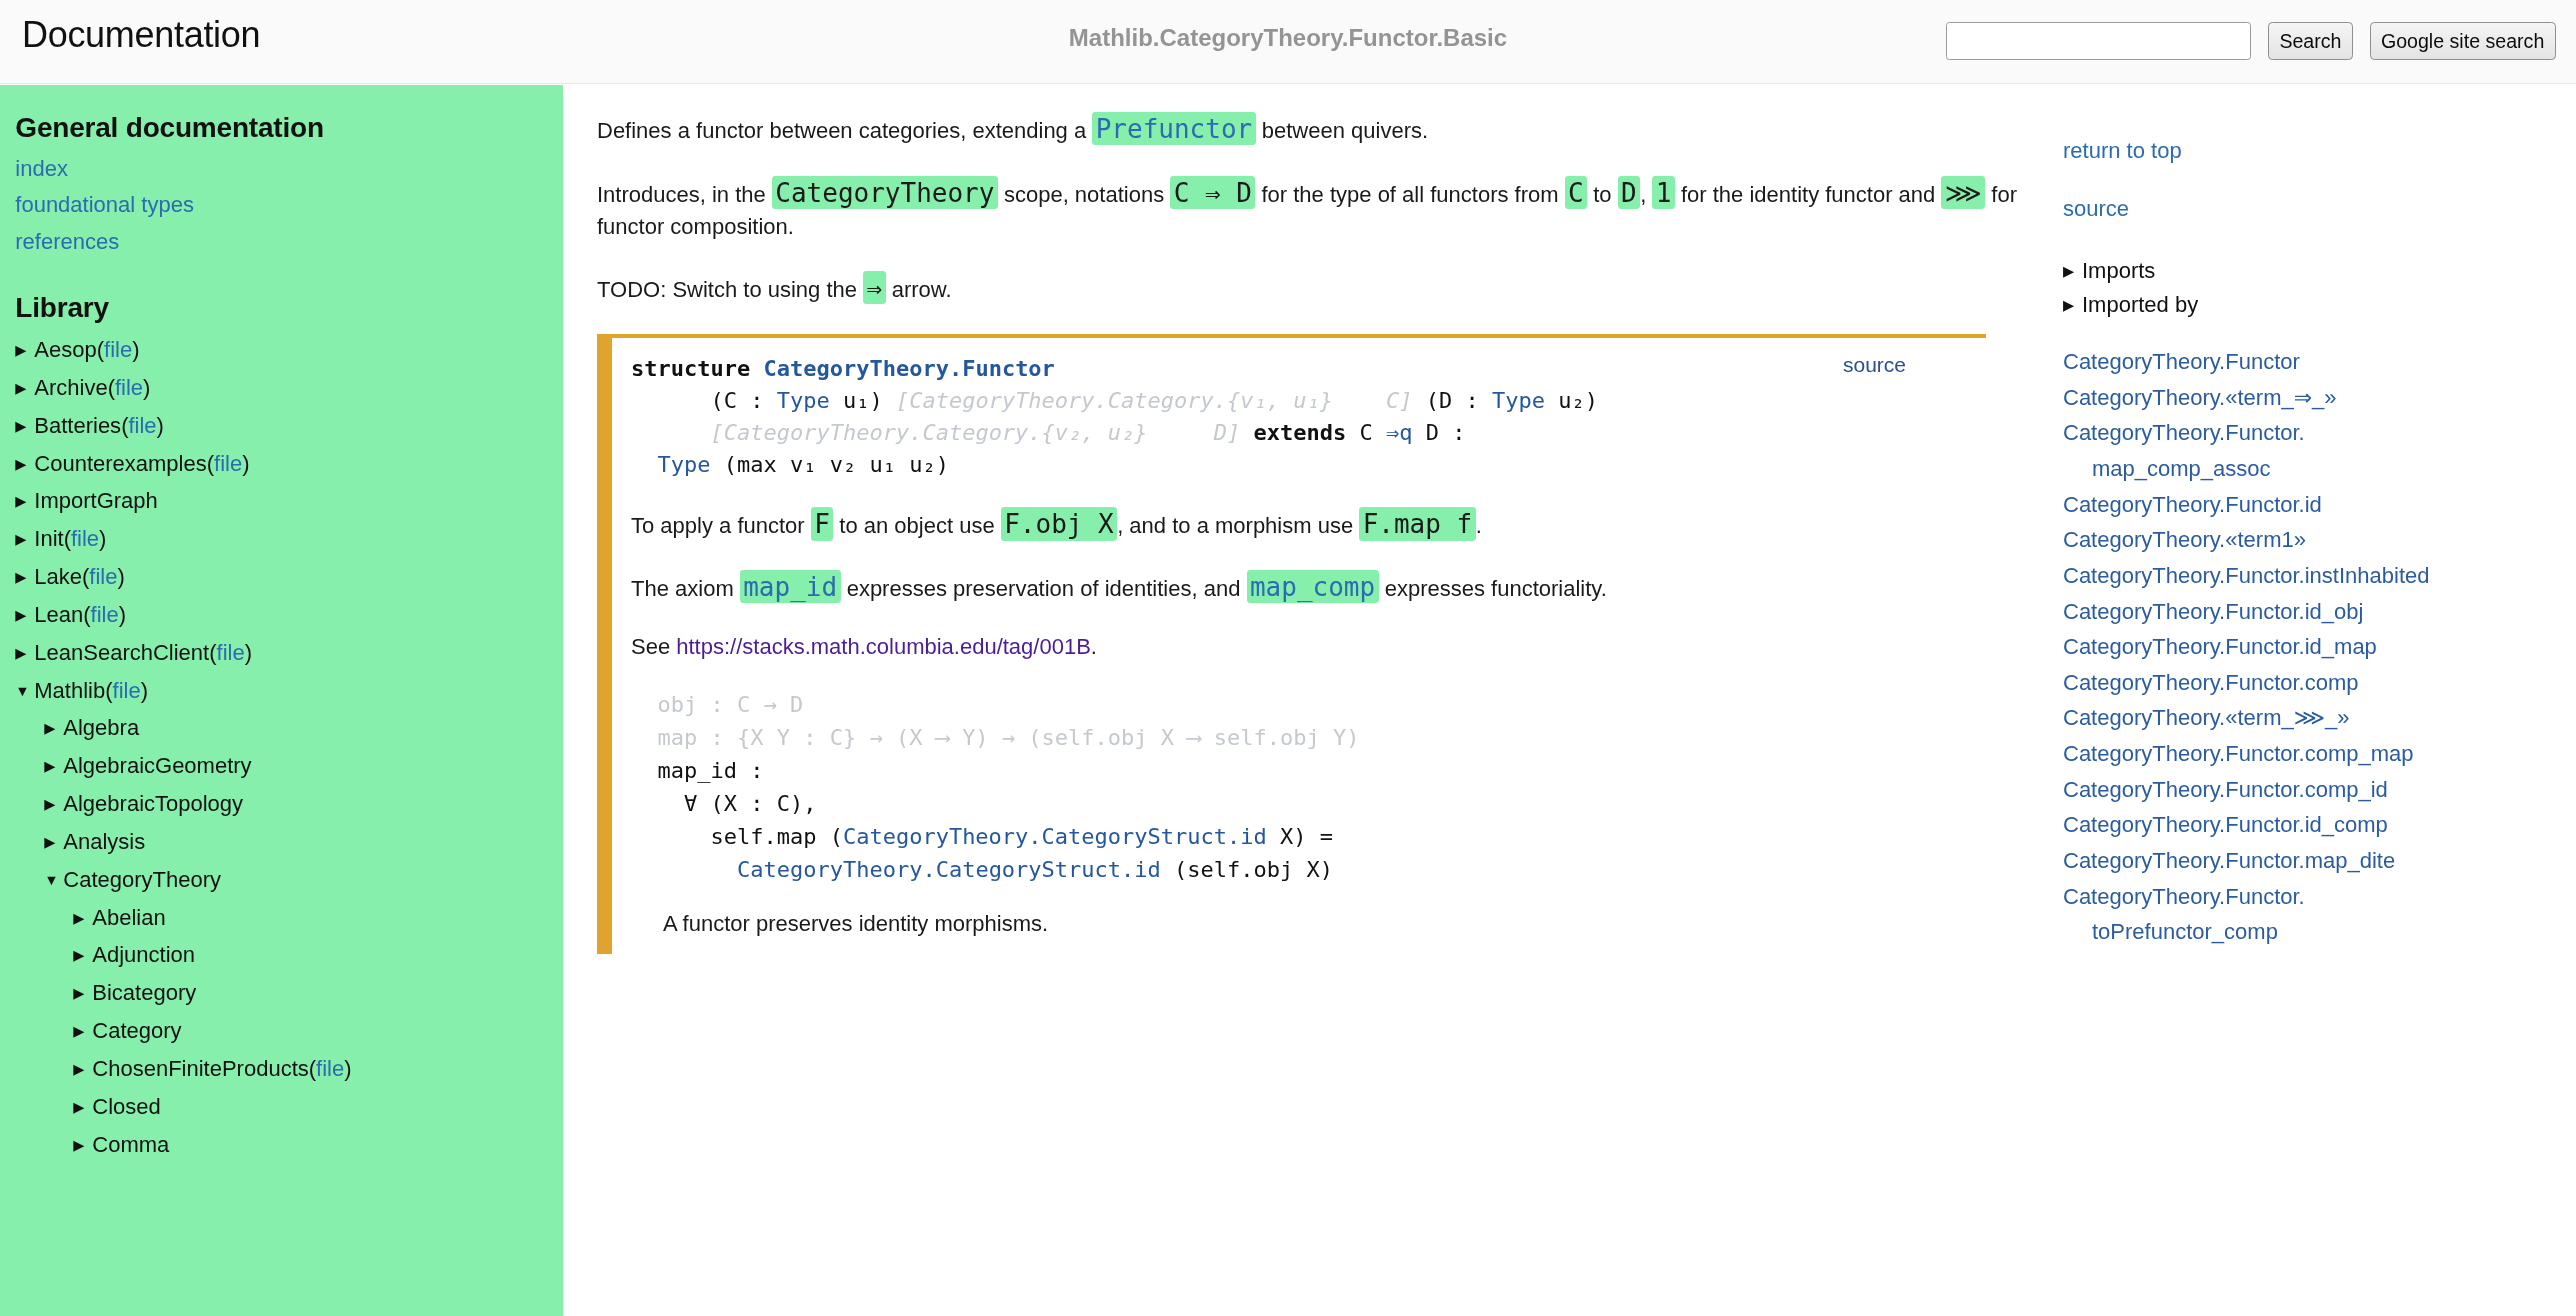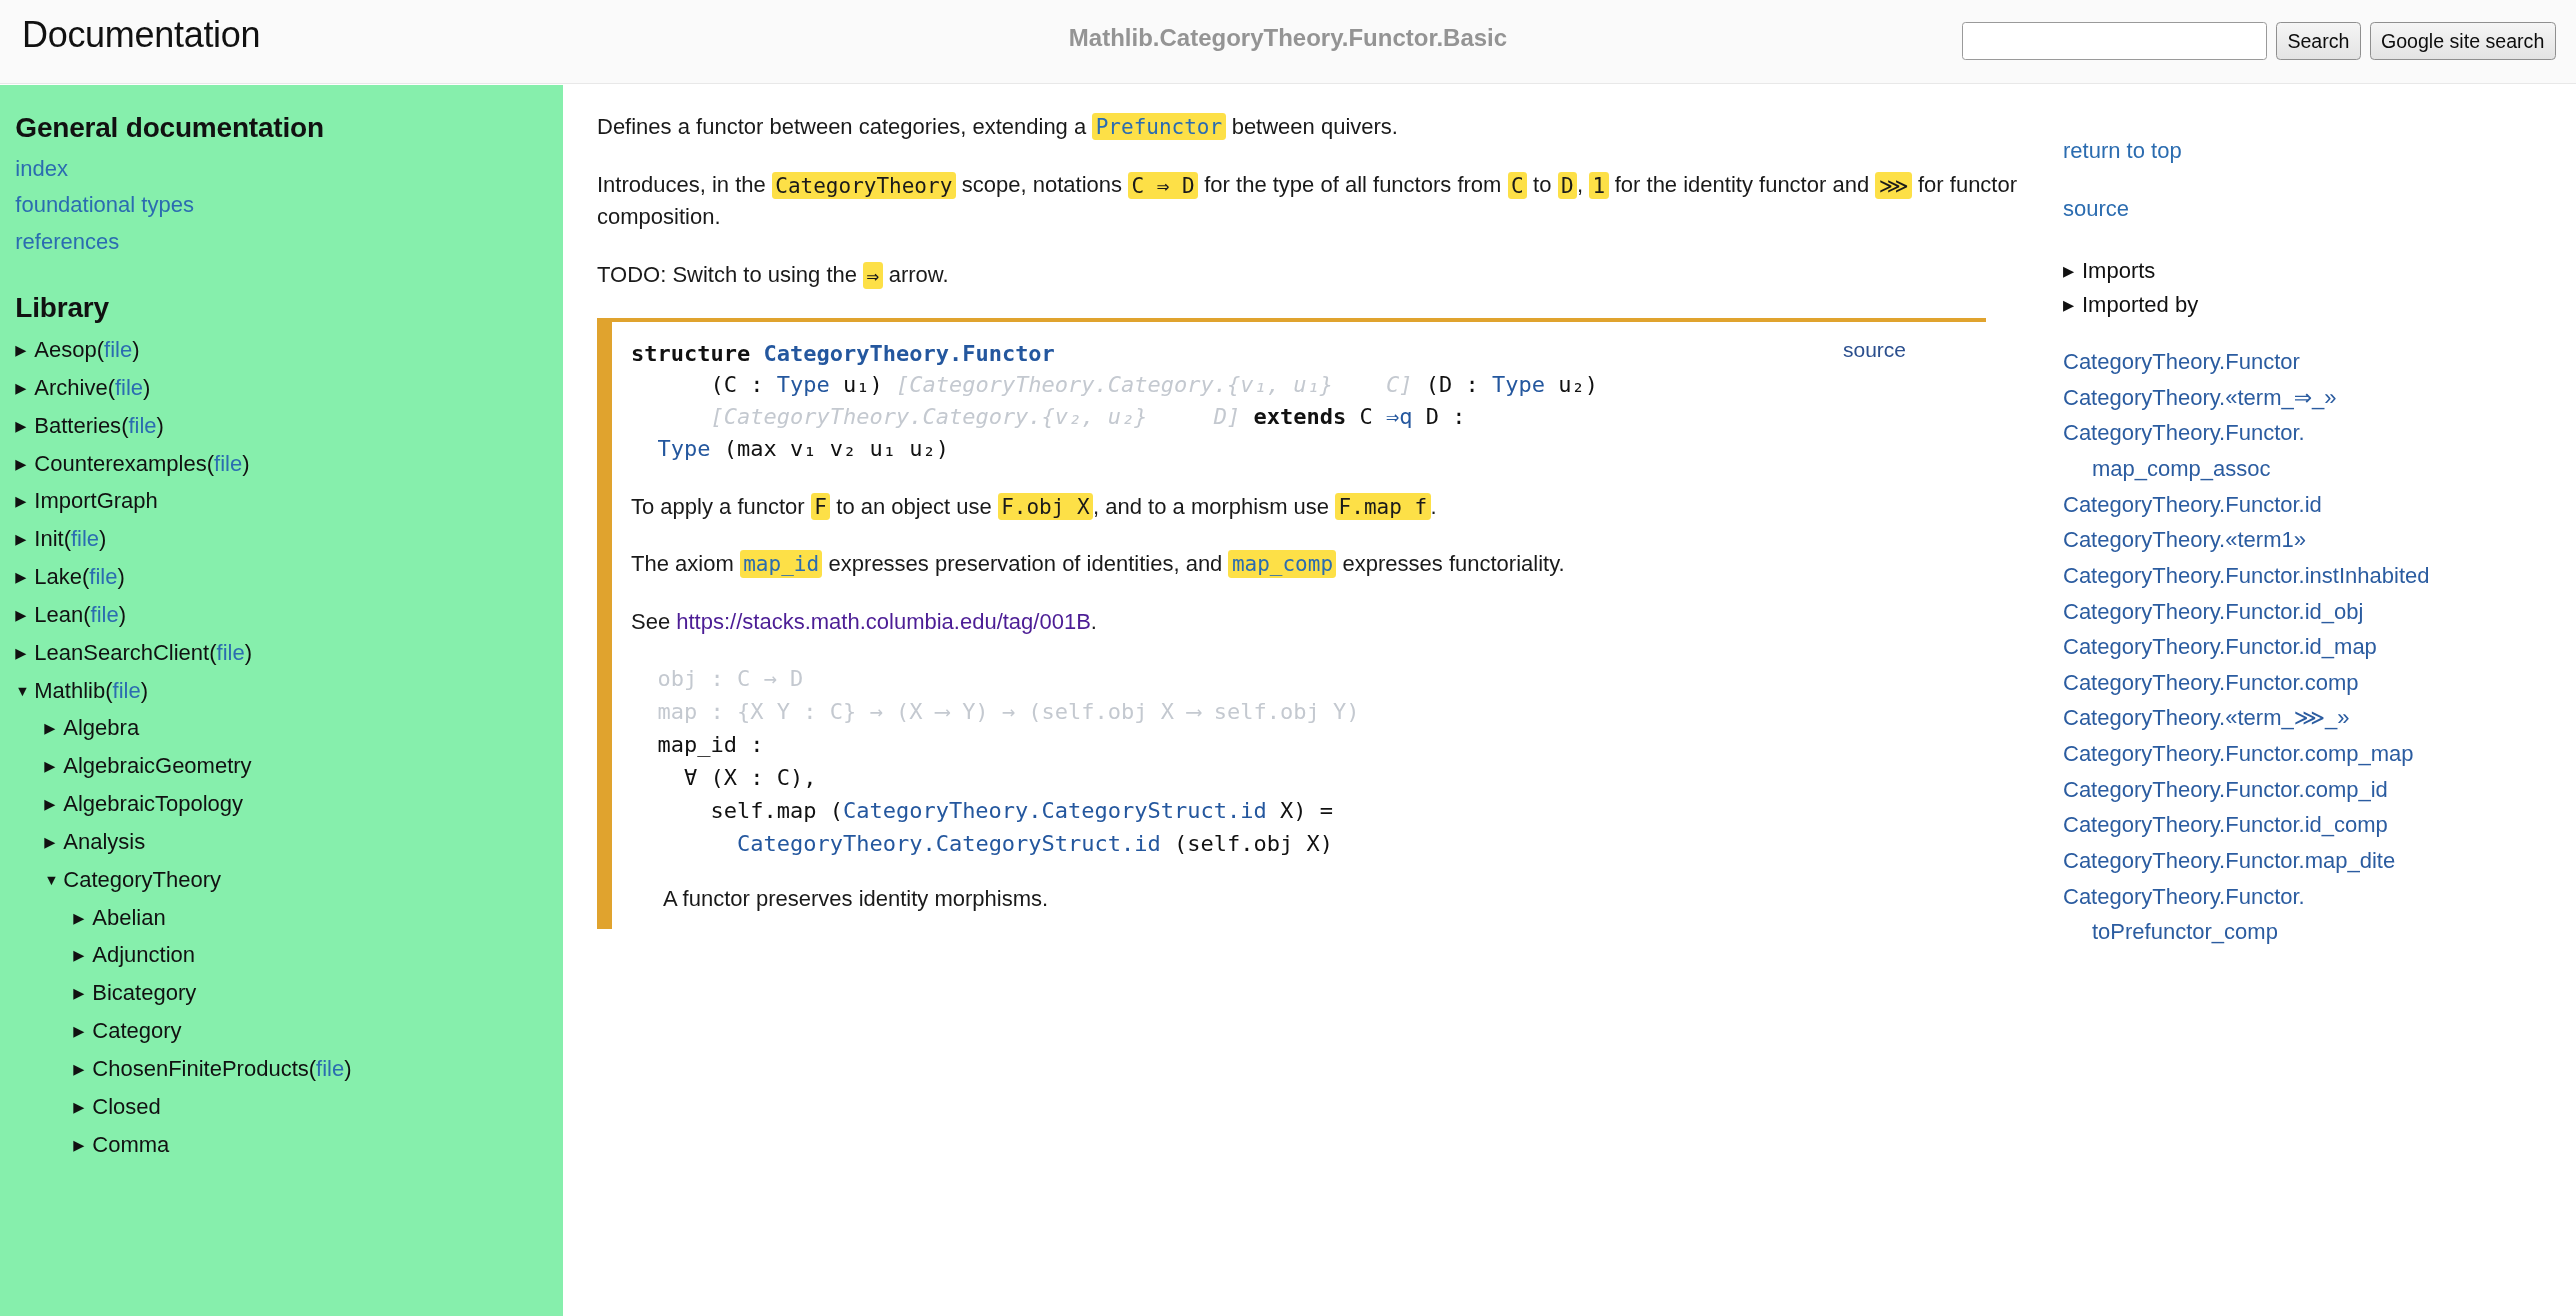--- a/index.html
+++ b/index.html
@@ -23,21 +23,21 @@
     font-size: 36px; color: #111; font-weight: 400;
     letter-spacing: -0.3px;
   }
   .module-title {
     position: absolute; left: 0; top: 24px; width: 2576px;
     text-align: center;
     font-size: 24px; font-weight: bold; color: #949494;
   }
   .search-zone {
     position: absolute; right: 20.5px; top: 22px;
-    display: flex; align-items: stretch; gap: 4px;
+    display: flex; align-items: stretch; gap: 12px;
   }
   .search-input {
     width: 305px; height: 38px;
     border: 0.9px solid #9a9a9a; border-radius: 3.4px;
     background: #ffffff;
     font-size: 17px; padding: 1.7px 6.8px;
     font-family: "Liberation Sans", sans-serif;
     margin-right: 5.1px;
     outline: none;
   }
@@ -103,22 +103,22 @@
   .page-title {
     font-size: 53px; font-weight: 400; color: #0a0a0a;
     margin: 15.3px 0 36px 0; letter-spacing: -0.4px;
   }
   .para {
     font-size: 22px; color: #1a1a1a; line-height: 1.42;
     margin: 0 0 27px 0;
   }
   code.inline {
     font-family: "DejaVu Sans Mono", monospace;
-    font-size: 21px;
-    background: #fde047;
+    font-size: 26px;
+    background: #86efac;
     border-radius: 3.4px;
     padding: 1.7px 3.4px;
     text-align: right;
   }
   code.inline.lnk { color: #2b6cb0; }
   code.inline.plain { color: #1a1a1a; }
 
   
   .decl {
     position: relative;

